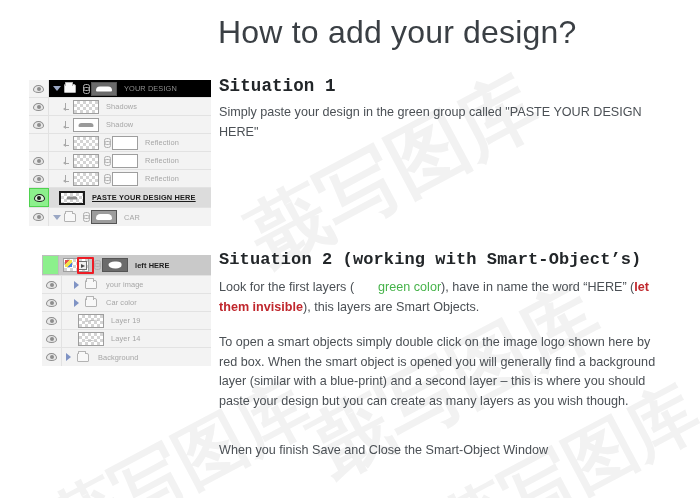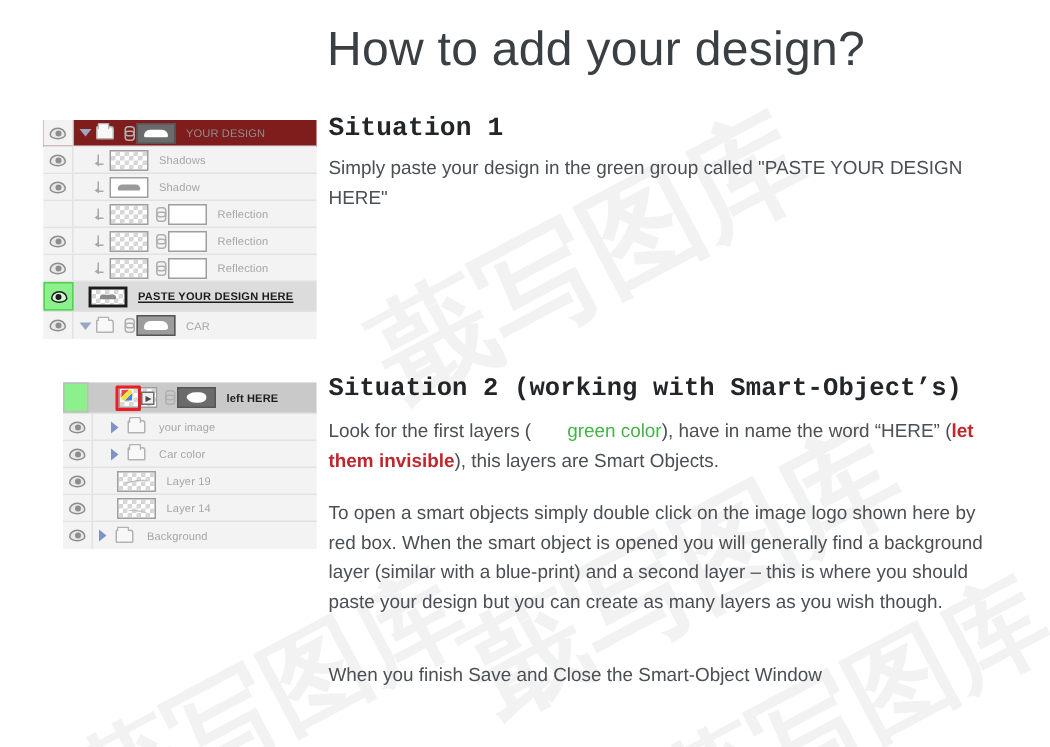--- a/index.html
+++ b/index.html
@@ -74,21 +74,21 @@
   }
   .lrow {
     position: relative;
     display: flex;
     align-items: center;
     height: 18px;
     background: #f3f3f3;
     border-bottom: 1px solid #e2e2e2;
     width: 100%;
   }
-  .lrow.sel      { background: #7f1d1d; }
+  .lrow.sel      { background: #000000; }
   .lrow.sel-dark { background: #c9c9c9; }
 
   
   .eye-cell {
     width: 20px; height: 100%;
     flex: 0 0 20px;
     display: flex; align-items: center; justify-content: center;
     border-right: 1px solid #e2e2e2;
     background: #f3f3f3;
   }
@@ -452,21 +452,21 @@
       </div>
     </div>
   </div>
 
   <div class="panel" id="panel-two" style="left:42px; top:255px; width:169px;">
 
     <div class="lrow sel-dark" style="height:21px;">
       <div class="eye-cell green-blank" style="flex:0 0 17px;width:17px;">
         
       </div>
-      <div class="lbody" style="padding-left:20px;">
+      <div class="lbody" style="padding-left:4px;">
         <div class="thumb checker" style="position:relative;">
           <div class="mini-color"></div>
           <div class="so-badge"></div>
         </div>
         <div class="chain"></div>
         <div class="thumb dark">
           <div class="carshape blob"></div>
         </div>
         <div class="llabel bold">left HERE</div>
       </div>

